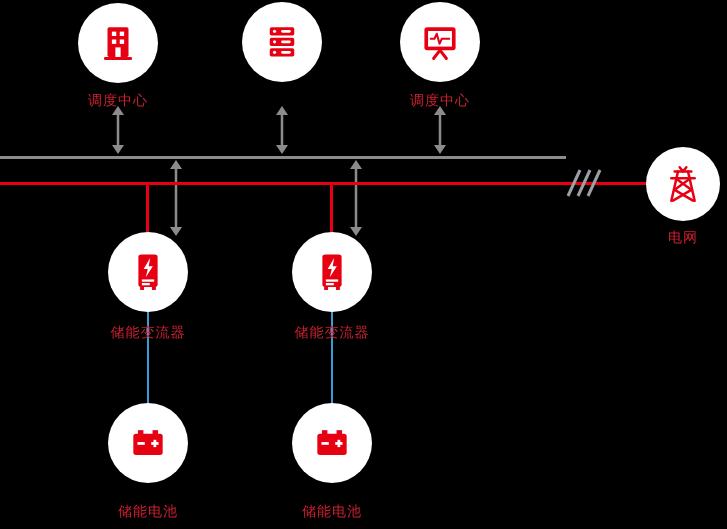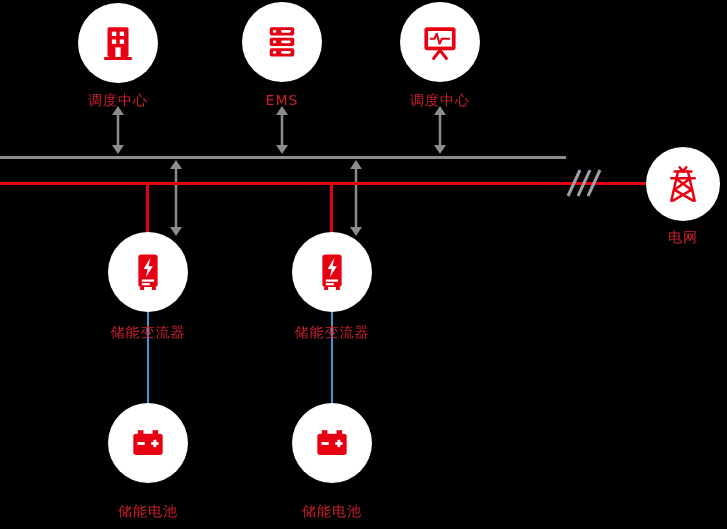--- a/index.html
+++ b/index.html
@@ -90,21 +90,20 @@
       <rect x="10" y="19" width="28" height="9.5" rx="2" fill="#e60012"></rect>
       <rect x="10" y="31" width="28" height="9.5" rx="2" fill="#e60012"></rect>
       <circle cx="15.5" cy="11.8" r="1.8" fill="#fff"></circle>
         <rect x="23" y="10.3" width="11" height="3" rx="1.5" fill="#fff"></rect>
       <circle cx="15.5" cy="23.8" r="1.8" fill="#fff"></circle>
         <rect x="23" y="22.3" width="11" height="3" rx="1.5" fill="#fff"></rect>
       <circle cx="15.5" cy="35.8" r="1.8" fill="#fff"></circle>
         <rect x="23" y="34.3" width="11" height="3" rx="1.5" fill="#fff"></rect>
     </svg>
   </div>
-  <div class="label" style="left:282px;top:92px">EMS</div>
 
   <div class="circle" style="left:400px;top:2px">
     <svg width="44" height="44" viewBox="0 0 48 48">
       <rect x="7" y="8" width="34" height="25" rx="3" fill="#e60012"></rect>
       <rect x="11" y="12" width="26" height="17" fill="#fff"></rect>
       <polyline points="13,20.5 18,20.5 20.5,15 23.5,26 26,20.5 35,20.5" fill="none" stroke="#e60012" stroke-width="2.2" stroke-linejoin="round"></polyline>
       <path d="M24 33 L17 42 M24 33 L31 42" stroke="#e60012" stroke-width="3.2" stroke-linecap="round"></path>
     </svg>
   </div>
   <div class="label" style="left:440px;top:92px">调度中心</div>

